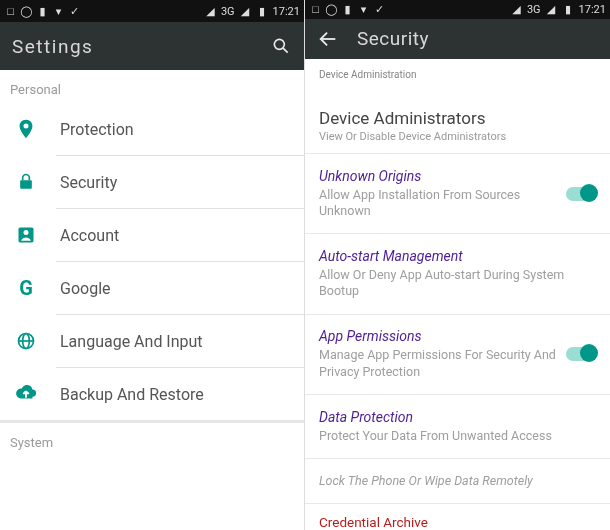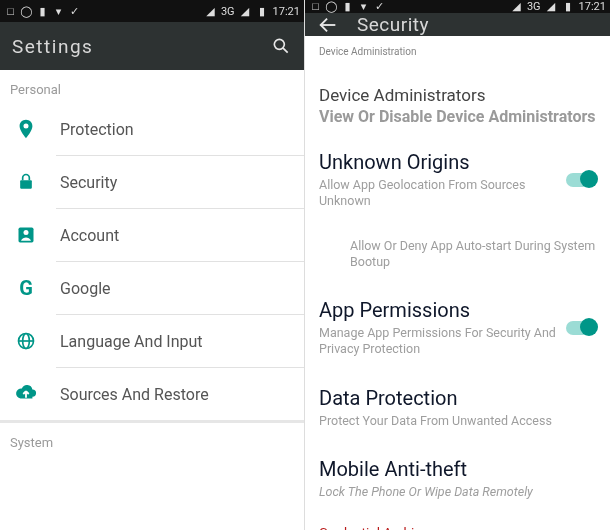--- a/index.html
+++ b/index.html
@@ -79,33 +79,33 @@
       height: 3px;
       background: #e6e6e6;
     }
     .right-title {
       font-size: 17px;
       color: #444;
       padding: 6px 14px 0 14px;
       margin-top: 16px;
     }
     .right-sub {
-      font-size: 16px;
+      font-size: 11px;
       color: #9a9a9a;
       padding: 2px 14px 10px 14px;
-      font-weight: bold;
     }
     .right-item {
       padding: 14px 14px 14px 14px;
       position: relative;
     }
     .right-item .ritem-title {
-      font-size: 20px;
-      color: #0f172a;
+      font-size: 14px;
+      color: #4c1d95;
       margin-bottom: 3px;
+      font-style: italic;
     }
     .right-item .ritem-sub {
       font-size: 12.5px;
       color: #9e9e9e;
       line-height: 1.3;
       padding-right: 40px;
     }
     .right-divider {
       height: 1px;
       background: #e8e8e8;
@@ -216,21 +216,21 @@
   </div>
   <div class="settings-divider"></div>
 
   <div class="settings-item">
     <span class="item-icon">
       <svg viewBox="0 0 24 24" width="22" height="22" fill="currentColor">
           <path d="M19 15a4 4 0 000-8 6 6 0 00-11.5-1A5 5 0 006 17h13z"></path>
           <path d="M12 16V9m0 0l-3 3m3-3l3 3" stroke="#fff" stroke-width="2" fill="none"></path>
         </svg>
     </span>
-    <span class="item-label">Sources And Restore</span>
+    <span class="item-label">Backup And Restore</span>
   </div>
 
   <div class="left-bottom-divider"></div>
   <div class="section-label">System</div>
 </div>
 
 <div class="pane right">
   <div class="statusbar">
     <div class="sb-left">
       <span class="sb-icon-s">□</span>
@@ -259,43 +259,43 @@
   </div>
 
   <div class="section-label-r">Device Administration</div>
 
   <div class="right-title">Device Administrators</div>
   <div class="right-sub">View Or Disable Device Administrators</div>
   <div class="right-divider"></div>
 
   <div class="right-item">
     <div class="ritem-title">Unknown Origins</div>
-    <div class="ritem-sub">Allow App Geolocation From Sources Unknown</div>
+    <div class="ritem-sub">Allow App Installation From Sources Unknown</div>
     <div class="toggle"></div>
   </div>
   <div class="right-divider"></div>
 
   <div class="right-item">
-    <div class="ritem-sub" style="padding-right:0;margin-left:31px;">Allow Or Deny App Auto-start During System Bootup</div>
+    <div class="ritem-title">Auto-start Management</div>
+    <div class="ritem-sub" style="padding-right:0;">Allow Or Deny App Auto-start During System Bootup</div>
   </div>
   <div class="right-divider"></div>
 
   <div class="right-item">
     <div class="ritem-title">App Permissions</div>
     <div class="ritem-sub">Manage App Permissions For Security And Privacy Protection</div>
     <div class="toggle"></div>
   </div>
   <div class="right-divider"></div>
 
   <div class="right-item">
     <div class="ritem-title">Data Protection</div>
     <div class="ritem-sub" style="padding-right:0;">Protect Your Data From Unwanted Access</div>
   </div>
   <div class="right-divider"></div>
 
   <div class="right-item">
-    <div class="ritem-title">Mobile Anti-theft</div>
     <div class="ritem-sub" style="padding-right:0;font-style:italic;">Lock The Phone Or Wipe Data Remotely</div>
   </div>
   <div class="right-divider"></div>
 
   <div style="padding:10px 14px 0 14px; font-size:13.5px; color:#b91c1c;">Credential Archive</div>
 </div>
 
 </body></html>

